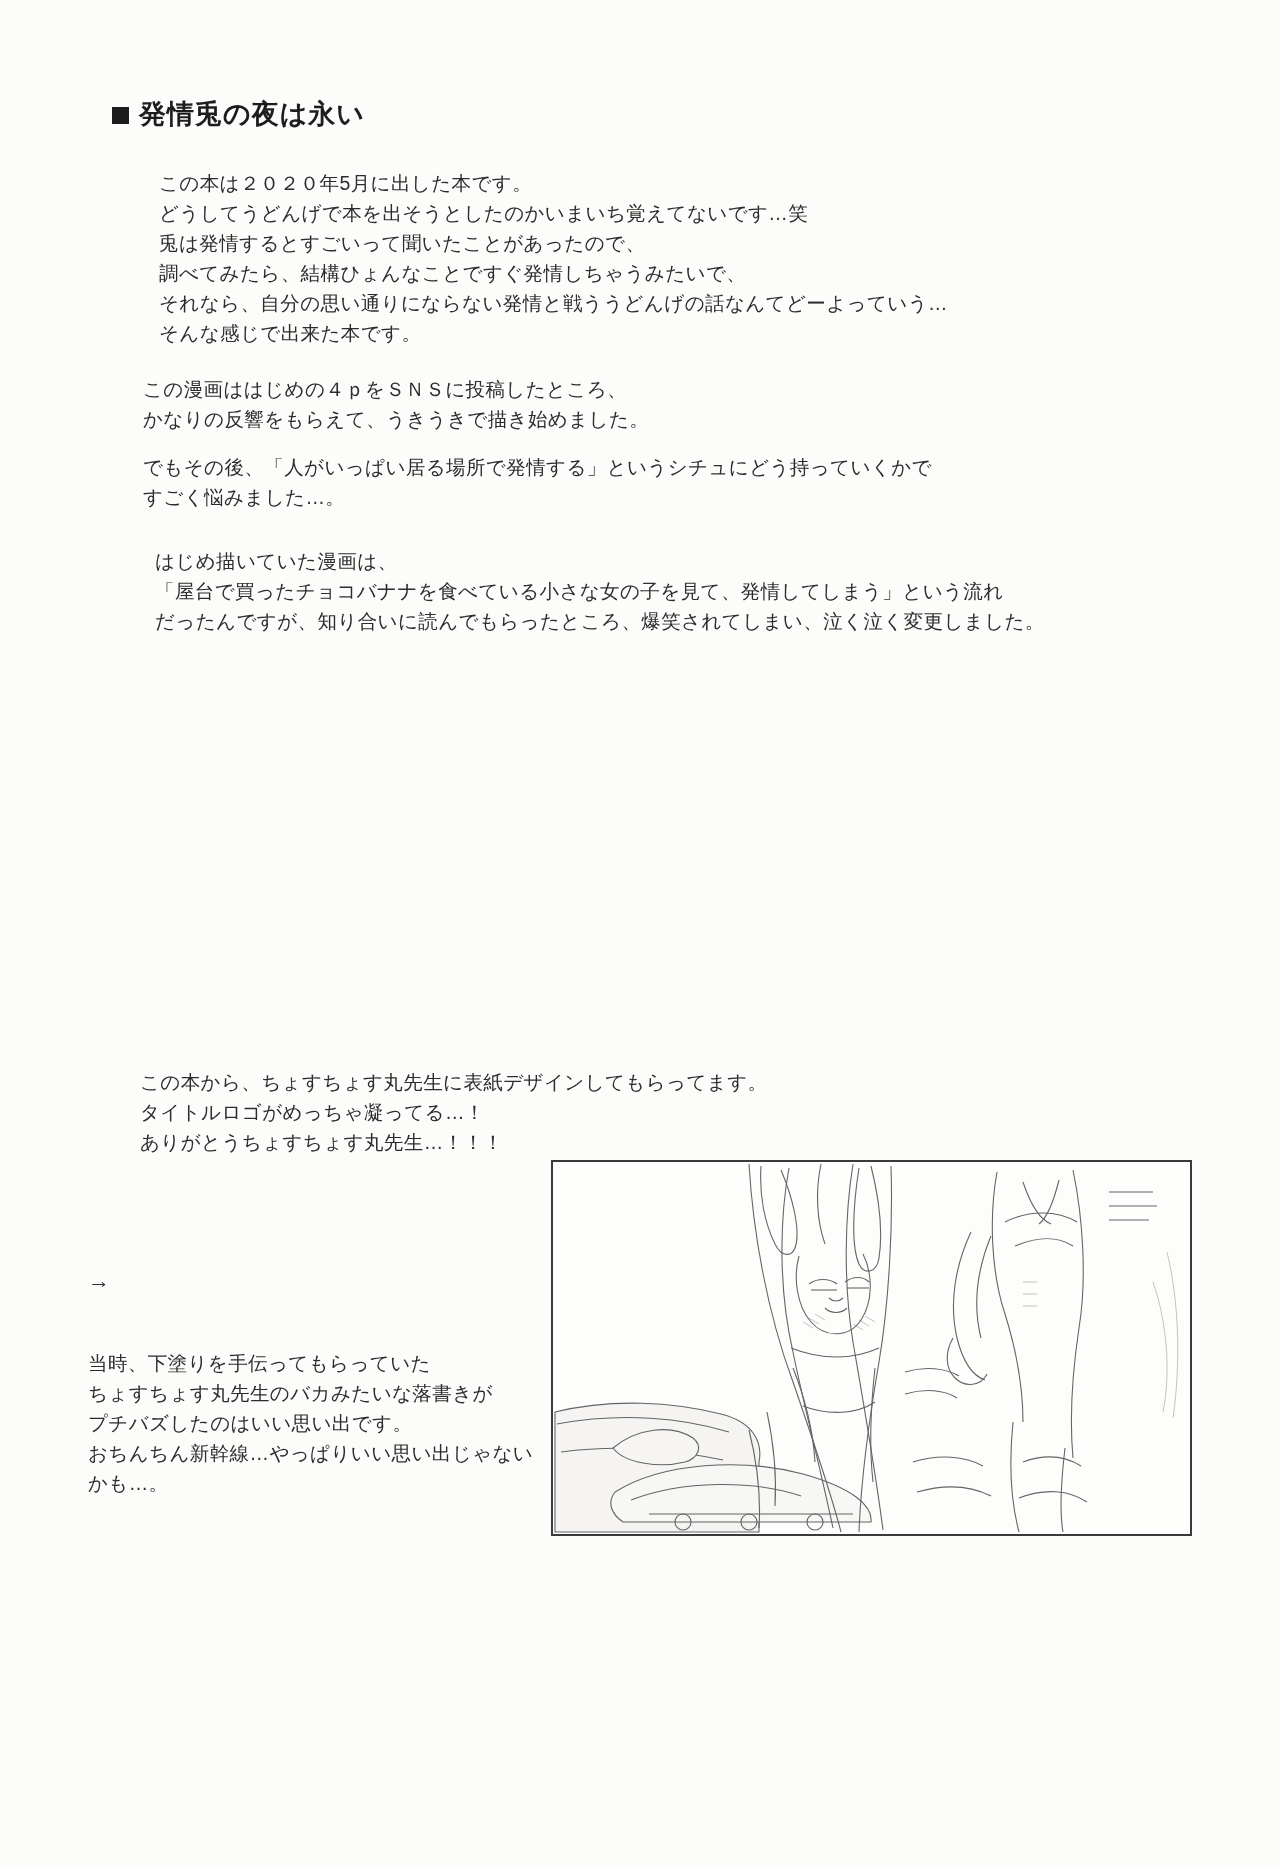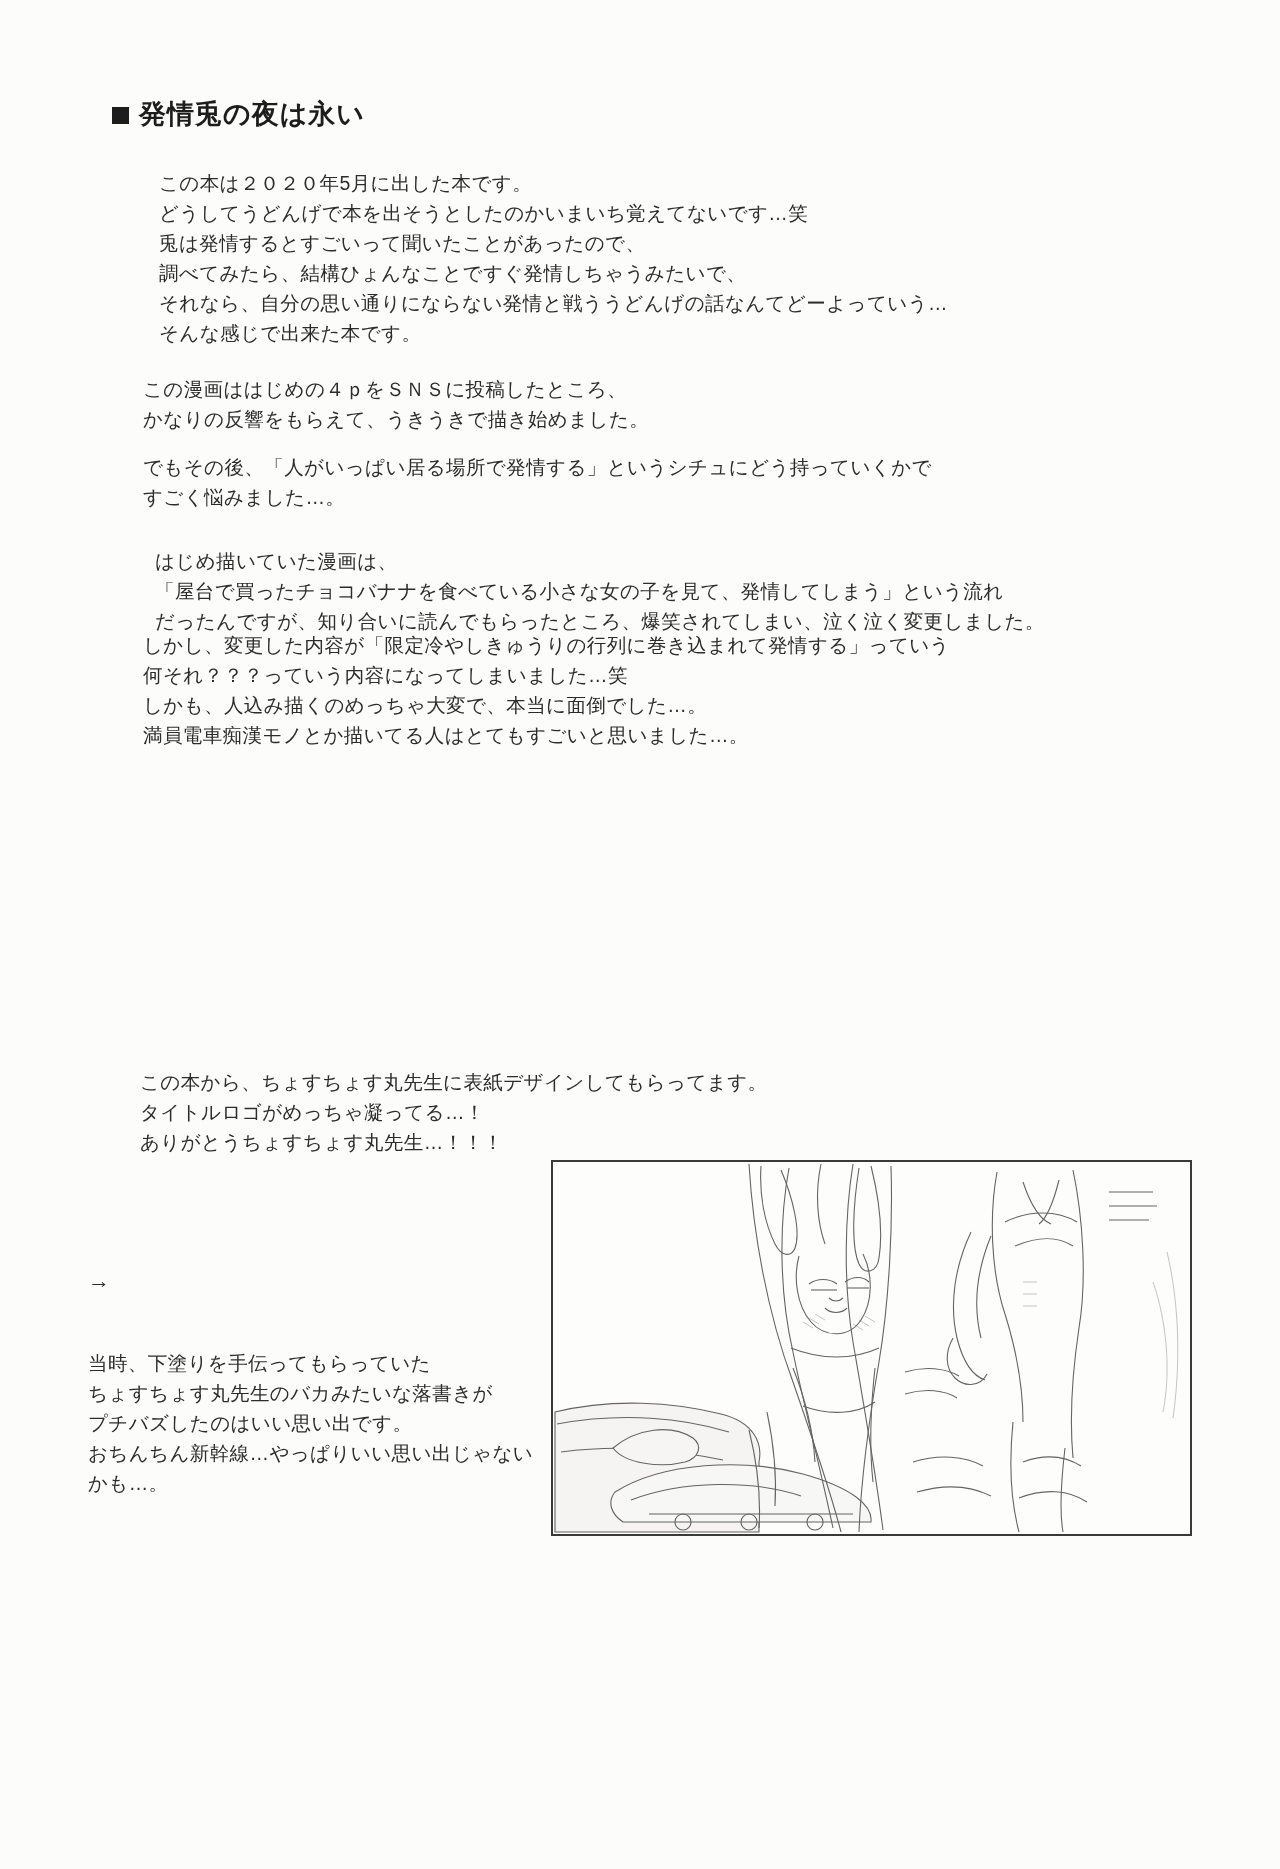--- a/index.html
+++ b/index.html
@@ -109,24 +109,20 @@
 調べてみたら、結構ひょんなことですぐ発情しちゃうみたいで、
 それなら、自分の思い通りにならない発情と戦ううどんげの話なんてどーよっていう…
 そんな感じで出来た本です。</div>
   <div class="body-text blk-2">この漫画ははじめの４ｐをＳＮＳに投稿したところ、
 かなりの反響をもらえて、うきうきで描き始めました。</div>
   <div class="body-text blk-3">でもその後、「人がいっぱい居る場所で発情する」というシチュにどう持っていくかで
 すごく悩みました…。</div>
   <div class="body-text blk-4">はじめ描いていた漫画は、
 「屋台で買ったチョコバナナを食べている小さな女の子を見て、発情してしまう」という流れ
 だったんですが、知り合いに読んでもらったところ、爆笑されてしまい、泣く泣く変更しました。</div>
-  <div class="body-text blk-5">しかし、変更した内容が「限定冷やしきゅうりの行列に巻き込まれて発情する」っていう
-何それ？？？っていう内容になってしまいました…笑
-しかも、人込み描くのめっちゃ大変で、本当に面倒でした…。
-満員電車痴漢モノとか描いてる人はとてもすごいと思いました…。</div>
   <div class="body-text blk-8">この本から、ちょすちょす丸先生に表紙デザインしてもらってます。
 タイトルロゴがめっちゃ凝ってる…！
 ありがとうちょすちょす丸先生…！！！</div>
 
   <div class="arrow">→</div>
   <div class="body-text blk-9">当時、下塗りを手伝ってもらっていた
 ちょすちょす丸先生のバカみたいな落書きが
 プチバズしたのはいい思い出です。
 おちんちん新幹線…やっぱりいい思い出じゃない
 かも…。</div>

